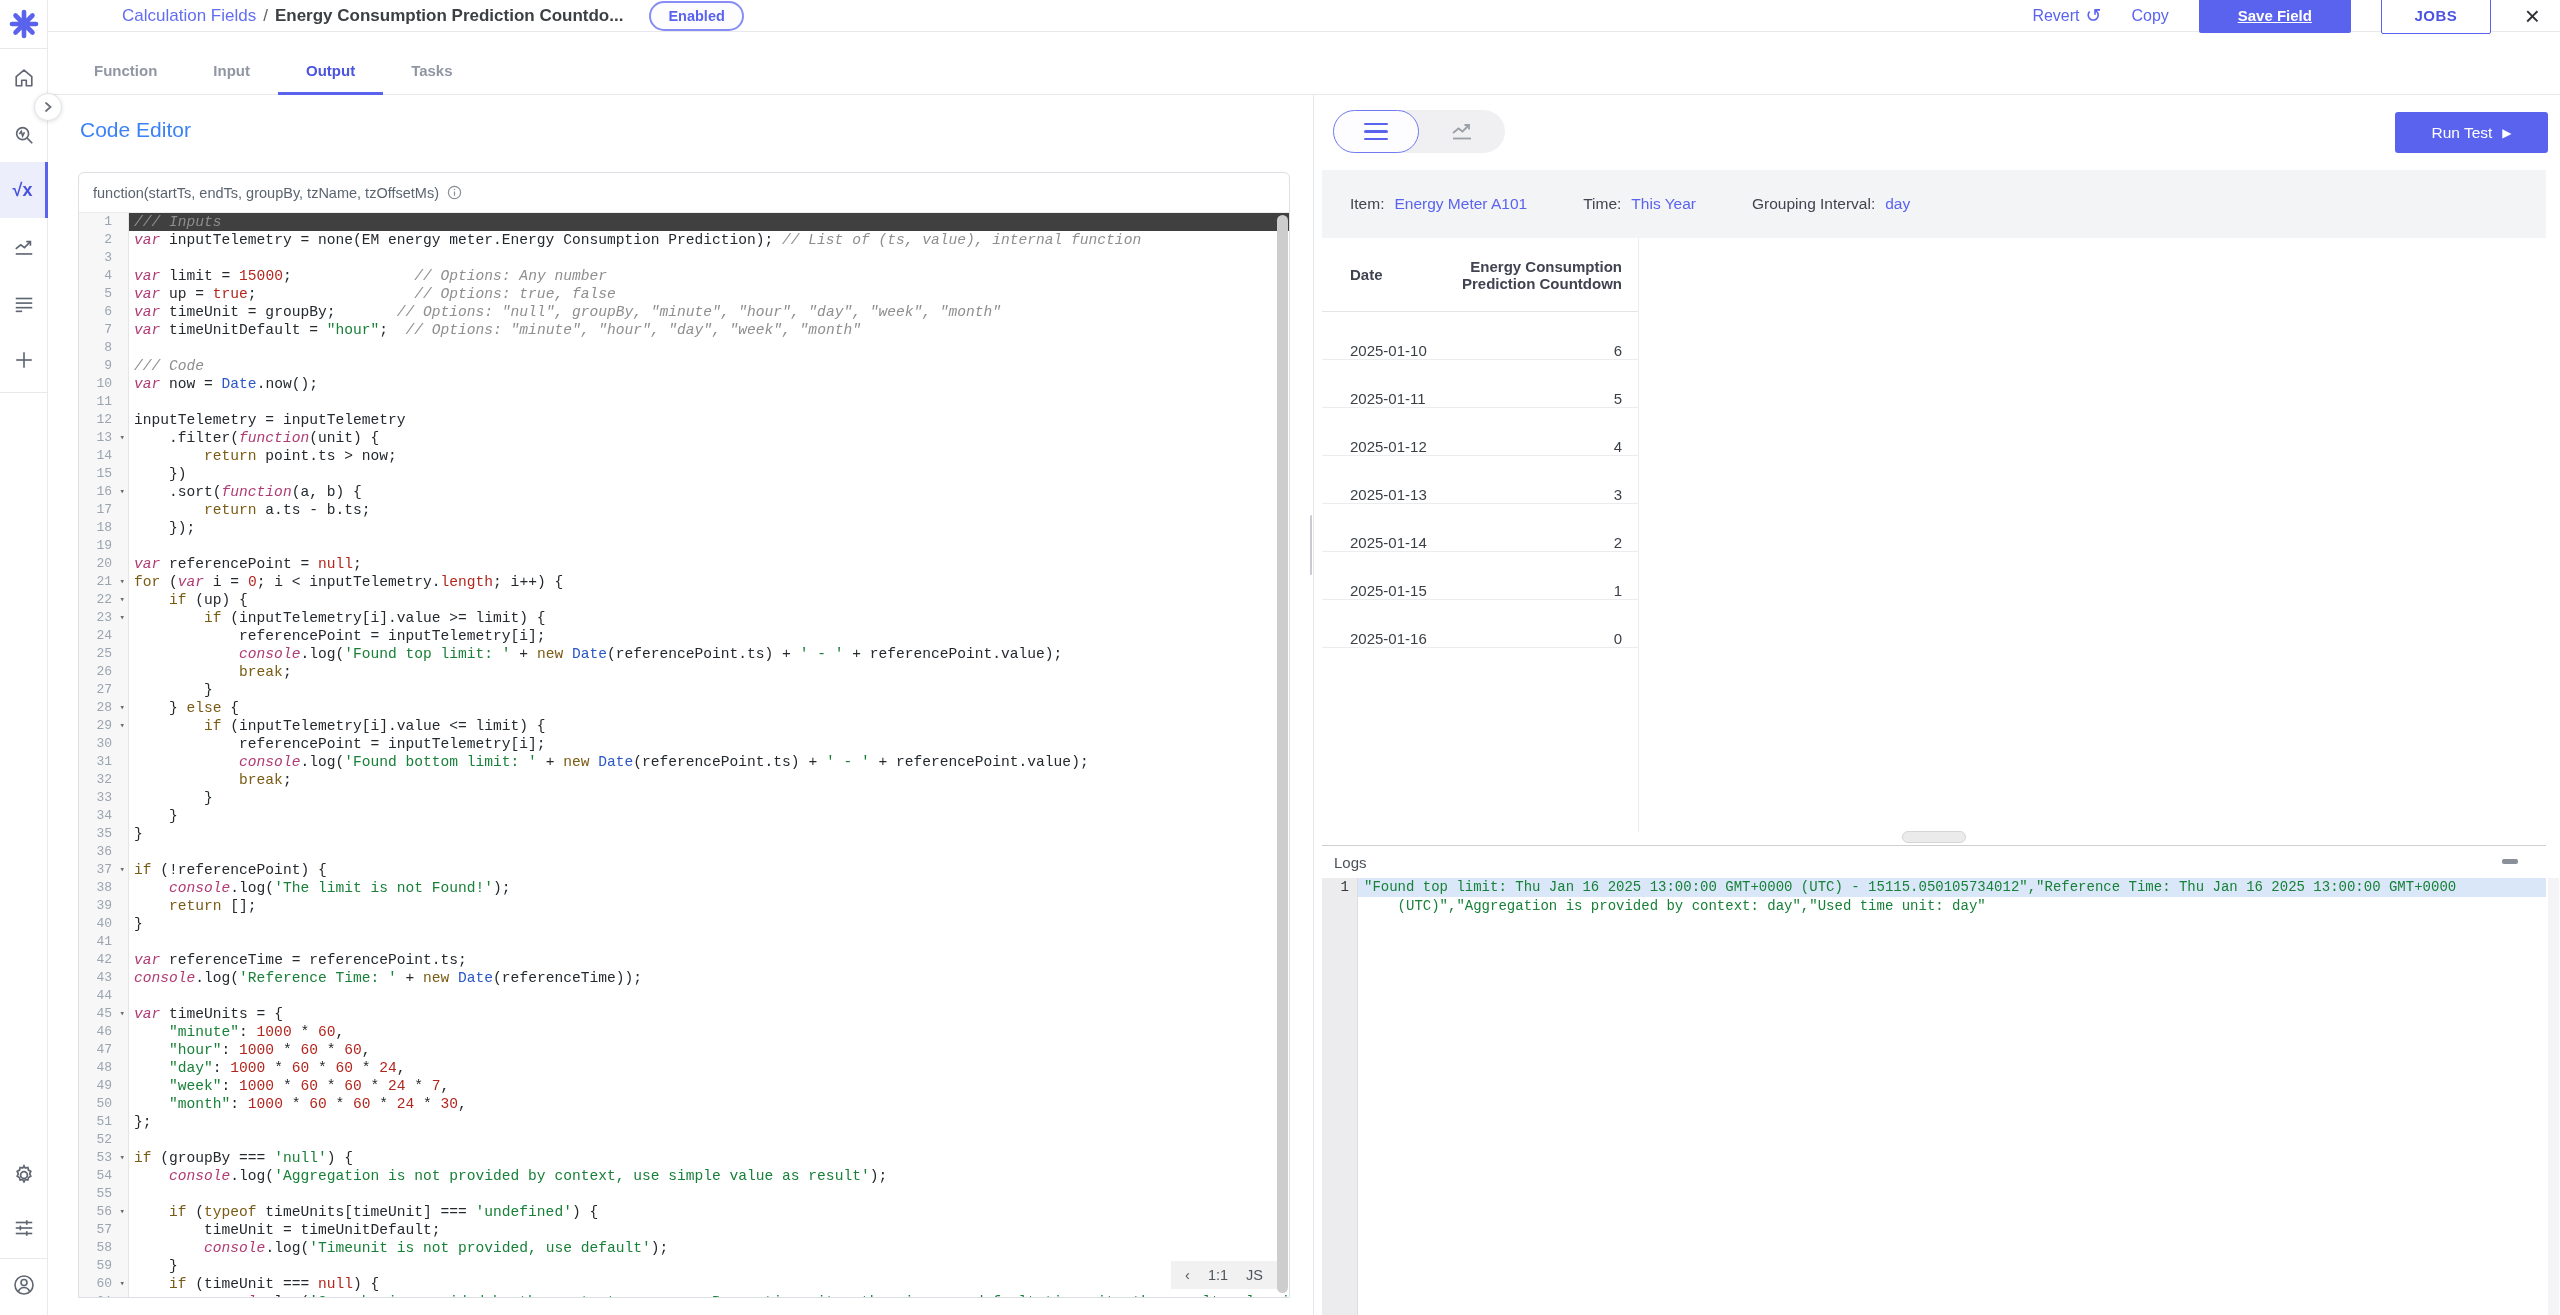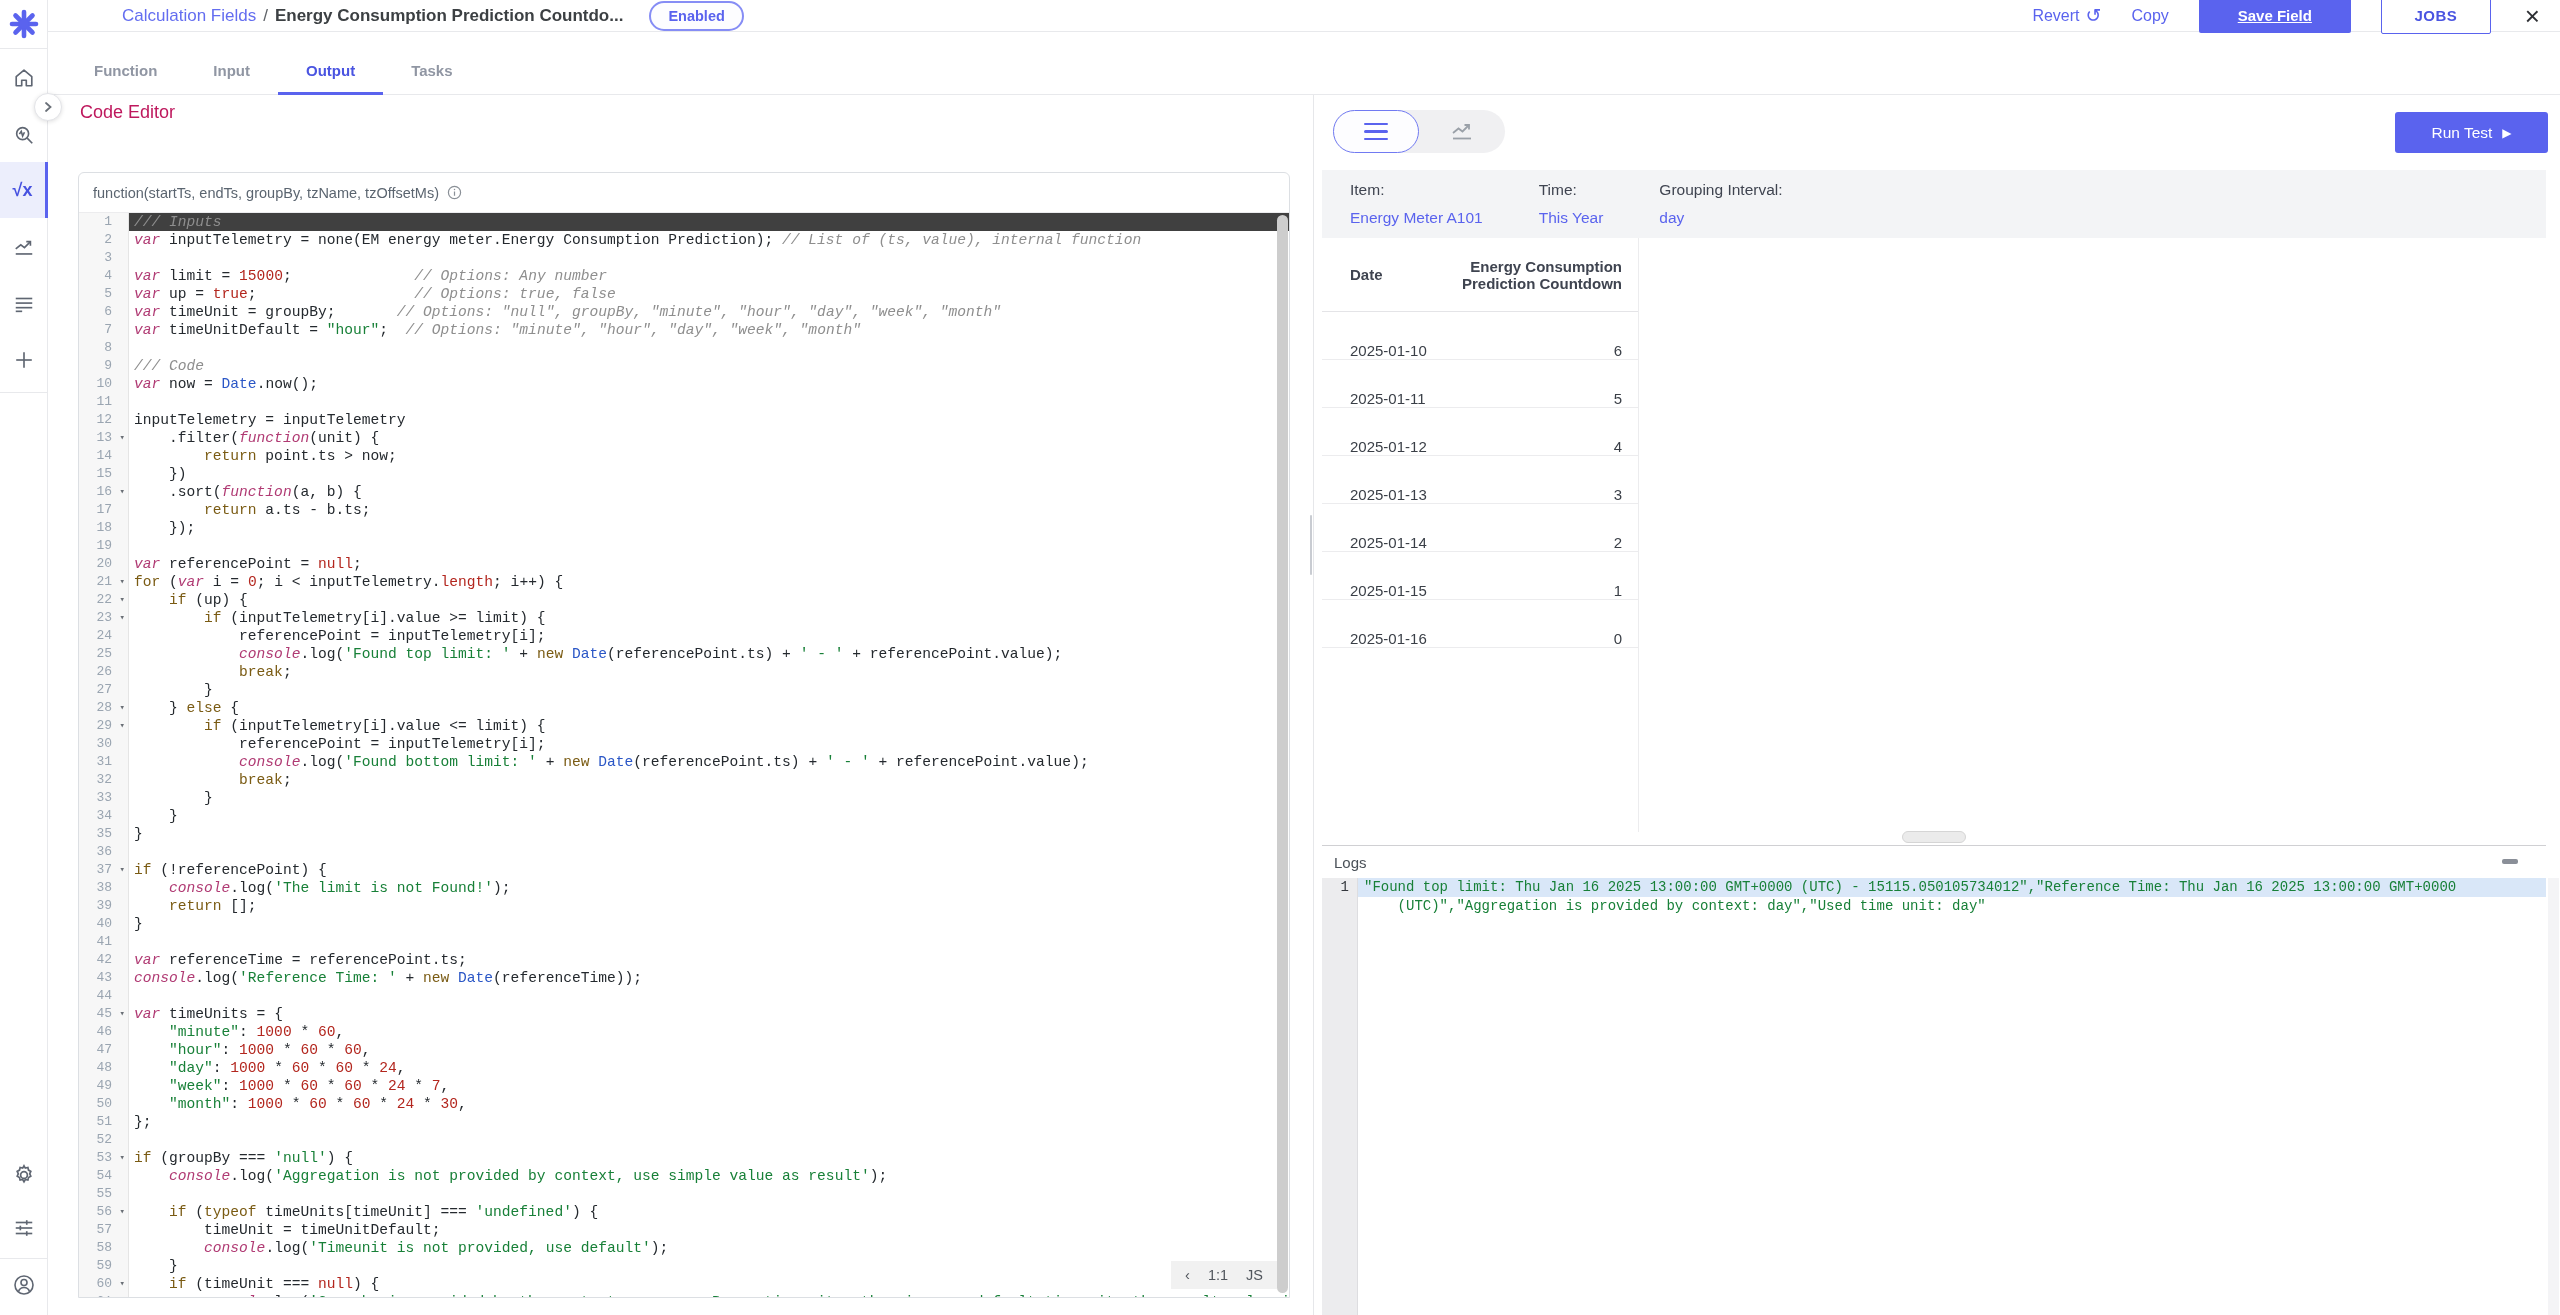--- a/index.html
+++ b/index.html
@@ -39,21 +39,21 @@
   .close-x { color:#2d2f33; font-size:26px; line-height:1; cursor:pointer; margin-left:4px; }
 
   
   .tabsbar { position:absolute; left:48px; top:48px; width:2512px; height:47px;
     border-bottom:1px solid #e8e9ec; background:#fff; display:flex; padding-left:18px; }
   .tab { height:47px; display:flex; align-items:center; padding:0 28px; font-size:15px; font-weight:700;
     color:#9096a3; cursor:pointer; border-bottom:3px solid transparent; }
   .tab.active { color:#4a54e1; border-bottom-color:#5a63ee; }
 
   
-  .pane-title { position:absolute; left:80px; top:102px; font-size:18px; color:#be185d; }
+  .pane-title { position:absolute; left:80px; top:118px; font-size:21px; color:#3b82f6; }
   .editor-box { position:absolute; left:78px; top:172px; width:1212px; height:1126px;
     border:1px solid #dcdfe3; border-radius:6px 6px 0 0; background:#fff; overflow:hidden; }
   .sig-row { height:40px; border-bottom:1px solid #ececee; display:flex; align-items:center;
     padding-left:14px; gap:8px; font-size:14.5px; color:#5b6570; }
   .code-area { position:absolute; left:0; top:40px; right:0; bottom:0; overflow:hidden;
     font-family:"Liberation Mono","DejaVu Sans Mono",monospace; font-size:14.6px; }
   .cl { display:flex; height:18px; line-height:18px; }
   .ln { width:50px; flex:0 0 50px; background:#f7f7f7; border-right:1px solid #e5e5e5;
     color:#9aa5b1; font-size:13px; text-align:right; padding-right:16px; position:relative; }
   .fold { position:absolute; right:3px; top:0; font-size:9px; color:#6a6f76; }
@@ -78,21 +78,21 @@
     align-items:center; justify-content:center; gap:5px; cursor:pointer; }
   .toggle-opt.sel { background:#fdfdff; border:1.5px solid #717af2; }
   .hline { width:24px; height:2.5px; background:#5a63ee; border-radius:2px; }
   .run-btn { position:absolute; left:2395px; top:112px; width:153px; height:41px; background:#5a63ee;
     color:#fff; border:none; border-radius:3px; font-size:15.5px; cursor:pointer;
     display:flex; align-items:center; justify-content:center; gap:10px; }
   .run-btn .tri { font-size:12px; }
 
   .info-bar { position:absolute; left:1322px; top:170px; width:1224px; height:68px; background:#f3f4f6;
     display:flex; align-items:center; padding-left:28px; gap:56px; font-size:15.5px; }
-  .info-pair { display:flex; gap:10px;flex-direction:column; }
+  .info-pair { display:flex; gap:10px; }
   .info-label { color:#3f4450; }
   .info-value { color:#5a63ee; cursor:pointer; }
 
   .tbl-head { position:absolute; left:1322px; top:238px; width:316px; height:74px;
     display:flex; align-items:center; border-bottom:1px solid #e4e4e7; font-size:15px; font-weight:700; color:#3f4450; }
   .tbl-head .c1 { padding-left:28px; width:110px; }
   .tbl-head .c2 { flex:1; text-align:right; padding-right:16px; }
   .tbl-rows { position:absolute; left:1322px; top:312px; width:316px; }
   .trow { height:48px; display:flex; align-items:flex-end; border-bottom:1px solid #ececee;
     font-size:15px; color:#3a3f47; }

